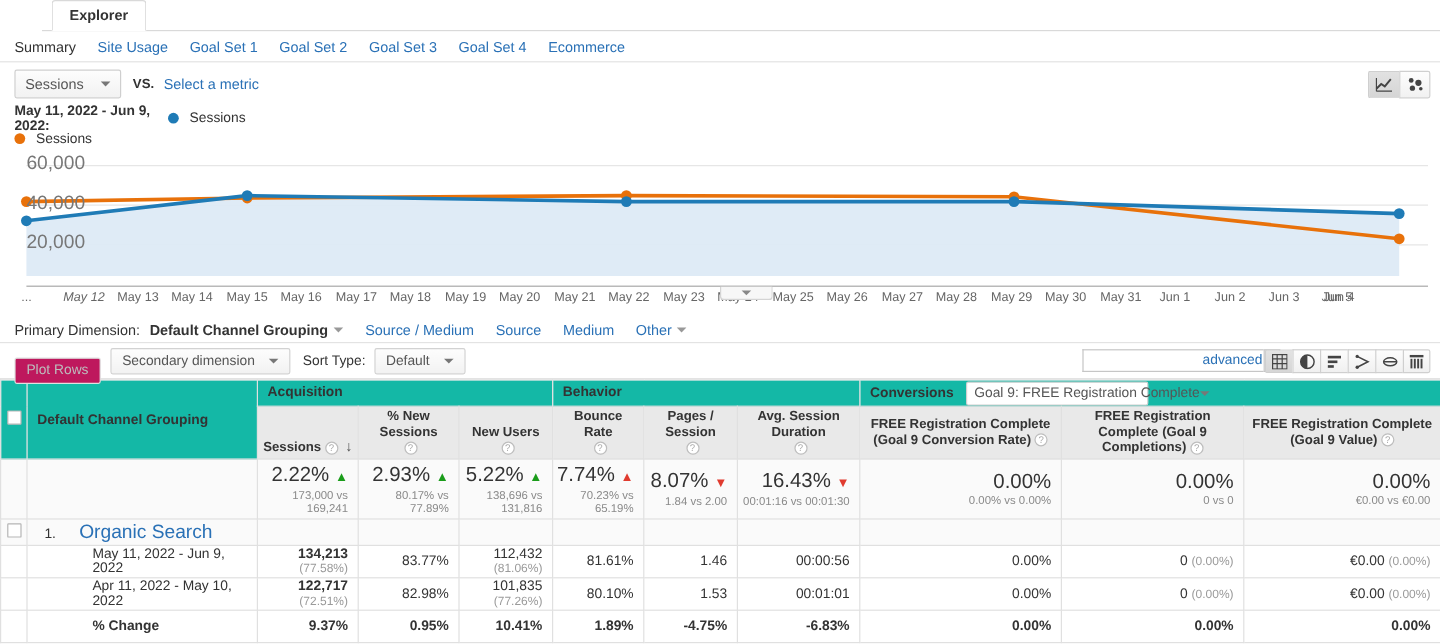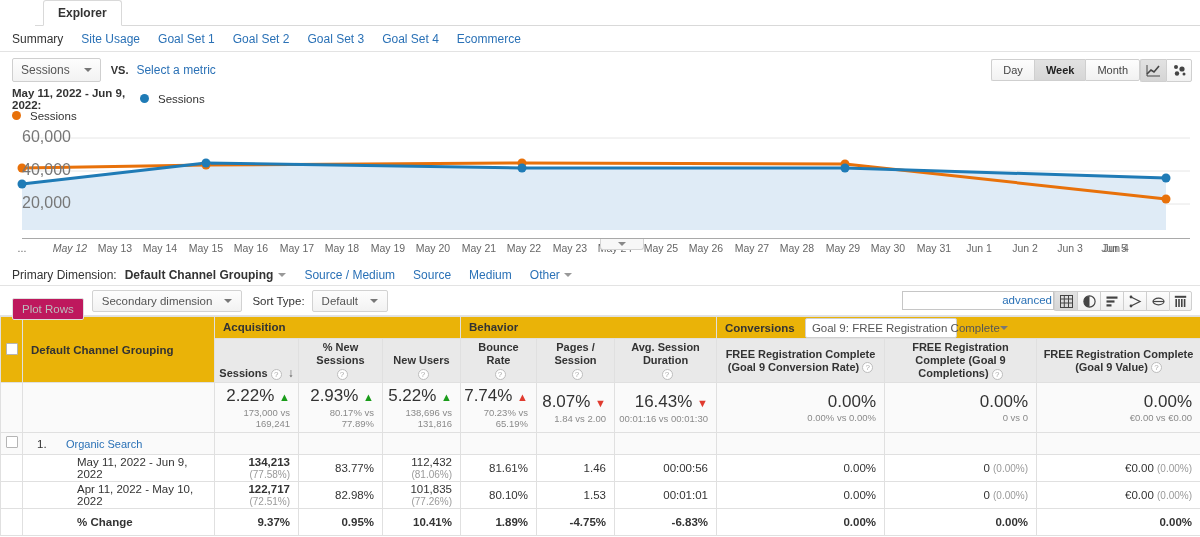--- a/index.html
+++ b/index.html
@@ -171,21 +171,21 @@
     background:linear-gradient(#fdfdfd,#f0f0f0);
     display:flex;align-items:center;justify-content:center;
   }
   .viewicons .vi:first-child{border-radius:2px 0 0 2px;}
   .viewicons .vi:last-child{border-right:1px solid #cfcfcf;border-radius:0 2px 2px 0;}
   .viewicons .vi.active{background:linear-gradient(#e3e3e3,#d6d6d6);}
 
   
   table.rpt { width:1200px; border-collapse: collapse; table-layout: fixed; }
   table.rpt td, table.rpt th { border: 1px solid #e0e0e0; padding:0; vertical-align: middle; }
-  .grouphdr { background:#eab308; height:22px; font-weight:bold; font-size:11.5px; color:#333; padding-left:8px !important;}
+  .grouphdr { background:#14b8a6; height:22px; font-weight:bold; font-size:11.5px; color:#333; padding-left:8px !important;}
   .colhdr {
     background:#e9e9e9; height:44px; font-size:11px; font-weight:bold; color:#333;
     text-align:center; padding: 2px 4px !important; line-height:13px;
   }
   .q {
     display:inline-block;width:11px;height:11px;border-radius:50%;
     border:1px solid #bdbdbd; color:#aaa; font-size:8px; line-height:10px;
     text-align:center; font-weight:normal; vertical-align:middle; margin-left:3px;
     background:#fff;
   }
@@ -203,21 +203,21 @@
   .cellr { text-align:right; padding-right:8px !important; }
 
   .summary td { background:#fafafa; height:50px; }
   .sumbig { font-size:17px; color:#333; text-align:right; padding-right:8px; line-height:20px;}
   .sumsub { font-size:9.5px; color:#8a8a8a; text-align:right; padding-right:8px; line-height:11px;}
   .up { color:#1a9c1a; font-size:11px; }
   .down { color:#e03b2f; font-size:11px; }
 
   .rowname td { height:22px; background:#fafafa; }
   .idx { color:#333; font-size:11.5px; }
-  .rowlink { color:#2a71b6; font-size:11px; }
+  .rowlink { color:#2a71b6; font-size:16px; }
 
   .datarow td { height:27px; font-size:11.5px; color:#333; background:#fff;}
   .datarow .lbl { padding-left:54px; }
   .pct { color:#9a9a9a; font-size:10px; }
   .bold { font-weight:bold; }
   .chrow td { height:27px; font-size:11.5px; font-weight:bold; color:#333; background:#fff;}
   .chrow .lbl { padding-left:54px; }
 </style>
 </head>
 <body>
@@ -239,25 +239,20 @@
   </div>
 
   <div class="metricbar">
     <div class="btn-dd">
       <span>Sessions</span>
       <span class="caret"></span>
     </div>
     <span class="vs-label">VS.</span>
     <span class="link">Select a metric</span>
 
-    <div class="rangebtns">
-      <div class="rb">Day</div>
-      <div class="rb active">Week</div>
-      <div class="rb">Month</div>
-    </div>
 
     <div class="charttypes">
       <div class="ct active">
         <svg width="15" height="13" viewBox="0 0 15 13">
             <polyline points="1,10 5,6 8,8 13,2" fill="none" stroke="#444" stroke-width="1.6"></polyline>
             <line x1="1" y1="12" x2="14" y2="12" stroke="#444" stroke-width="1"></line>
             <line x1="1" y1="1" x2="1" y2="12" stroke="#444" stroke-width="1"></line>
           </svg>
       </div>
       <div class="ct">

